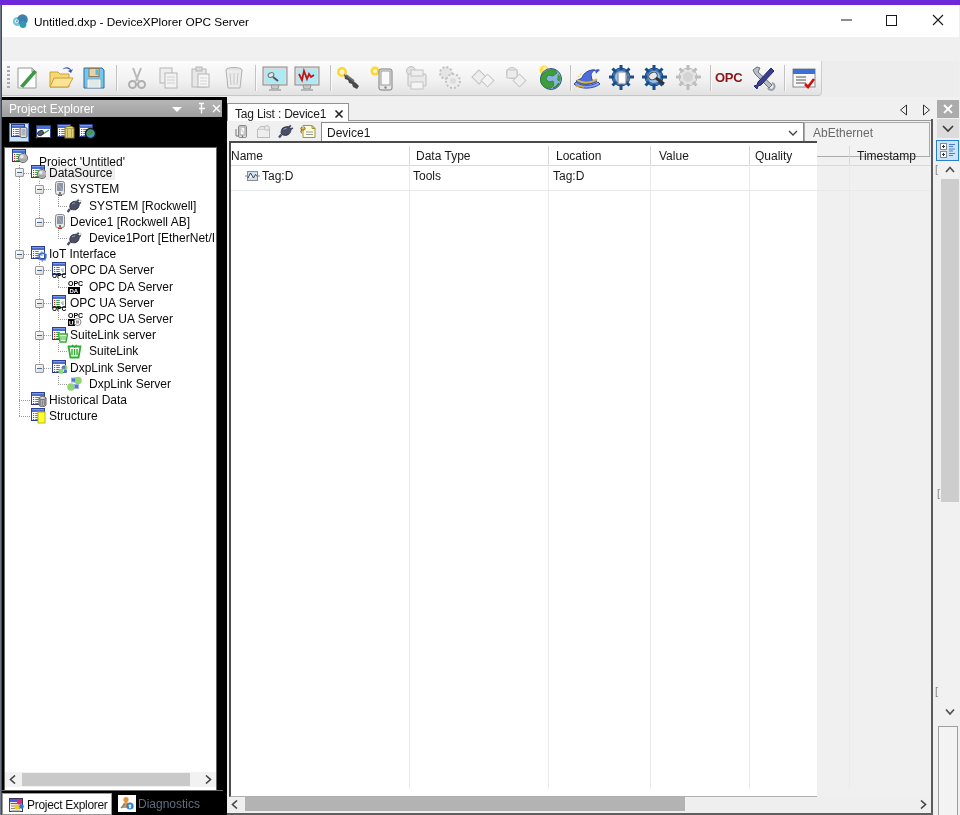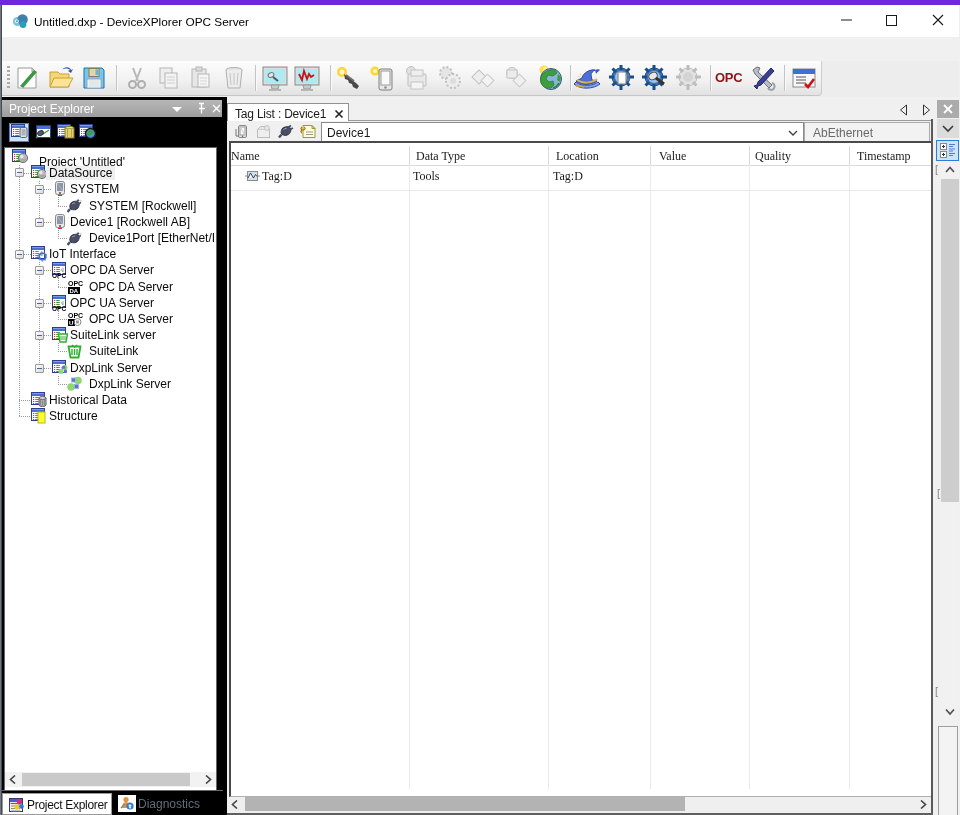--- a/index.html
+++ b/index.html
@@ -38,22 +38,22 @@
 
 #lhscroll{position:absolute;left:4px;top:675px;width:211px;height:15px;background:#f2f2f2;}
 
 .btab{position:absolute;top:696px;height:22px;font-size:12px;white-space:nowrap;}
 
 #mpanel{left:227px;top:92px;width:705px;height:722px;}
 #tagtab{position:absolute;left:0px;top:6px;width:120px;height:17px;background:#fff;
  border:1px solid #919191;border-bottom:none;z-index:2;}
 #tagbar{position:absolute;left:1px;top:23px;width:703px;height:24px;background:#f0f0f0;
  border-top:1px solid #9a9a9a;}
-#tablebox{position:absolute;left:2px;top:44px;width:702px;height:656px;background:#fff;
- border-top:2px solid #4a4a4a;border-left:2px solid #4a4a4a;border-bottom:1px solid #b0b0b0;box-sizing:border-box;font-family:Liberation Serif, serif;}
+#tablebox{position:absolute;left:2px;top:44px;width:588px;height:656px;background:#fff;
+ border-top:2px solid #4a4a4a;border-left:2px solid #4a4a4a;border-bottom:1px solid #b0b0b0;box-sizing:border-box;}
 .col{position:absolute;top:22px;width:1px;height:624px;background:#eaeaea;}
 .colh{position:absolute;top:3px;width:1px;height:19px;background:#d9d9d9;}
 #mhscroll{position:absolute;left:1px;top:700px;width:704px;height:15px;background:#efefef;box-sizing:border-box;}
 
 #rstrip{left:932px;top:92px;width:28px;height:723px;background:#f0f0f0;}
 </style></head>
 <body>
 <div id="win">
   <svg width="0" height="0" style="position:absolute">
       <defs>

